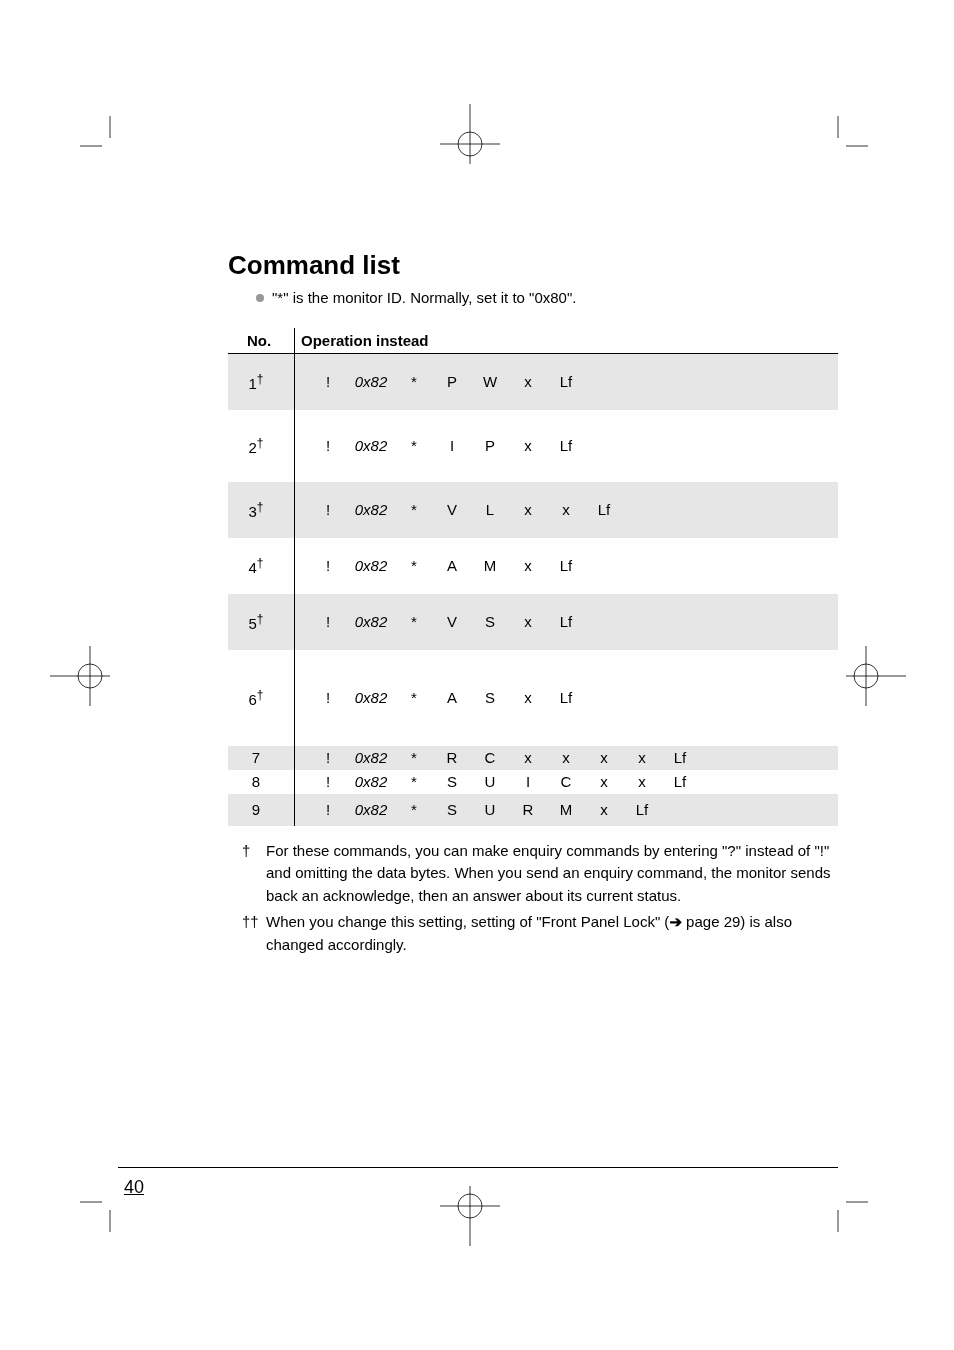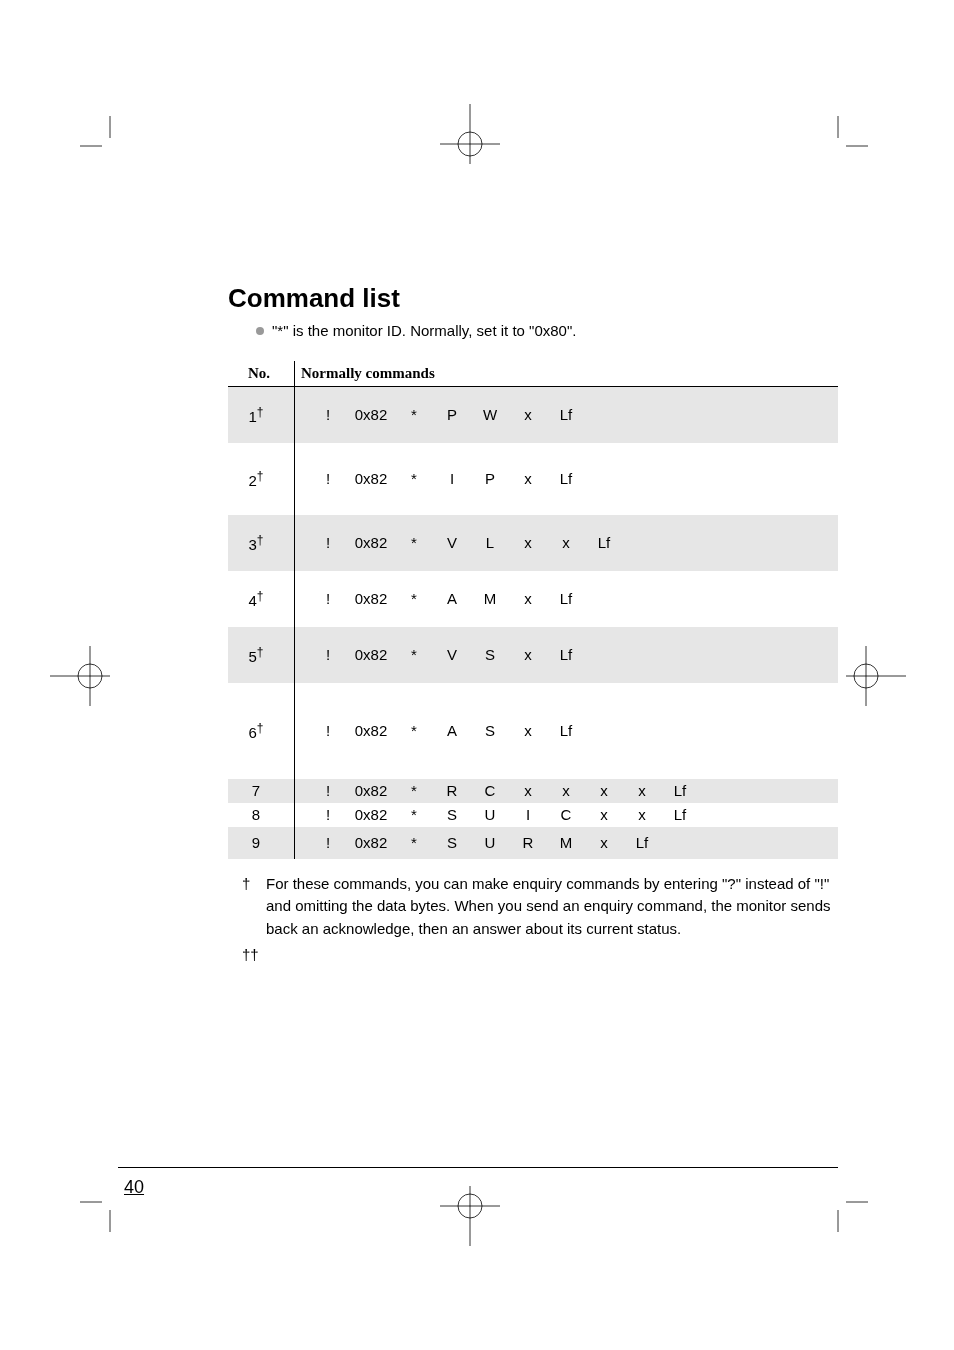--- a/index.html
+++ b/index.html
@@ -16,21 +16,20 @@
     position: absolute;
     stroke: #000;
     stroke-width: 0.8;
     fill: none;
   }
   .content {
     position: absolute;
     left: 228px;
     top: 250px;
     width: 610px;
-    margin-top: 33px;
   }
   .title {
     font-size: 26px;
     font-weight: 700;
     margin: 0 0 6px 0;
   }
   .bullets {
     margin-left: 28px;
     font-size: 15px;
     line-height: 1.5;
@@ -55,21 +54,20 @@
   table.cmd {
     border-collapse: collapse;
     width: 100%;
     font-size: 15px;
   }
   table.cmd th {
     font-weight: 700;
     text-align: left;
     padding: 4px 6px 4px 6px;
     vertical-align: bottom;
-    font-family: Liberation Serif, serif;
   }
   table.cmd th.sep, table.cmd td.sep {
     border-right: 1.4px solid #000;
     padding-right: 10px;
   }
   table.cmd .hr td, table.cmd .hr th {
     border-bottom: 1.4px solid #000;
   }
   table.cmd td {
     padding: 0;
@@ -91,20 +89,21 @@
     display: inline-flex;
     gap: 0;
   }
   .codeseq span {
     display: inline-block;
     text-align: center;
     min-width: 38px;
   }
   .codeseq span.wide {
     min-width: 48px;
+    font-style: italic;
   }
   .footnotes {
     margin-left: 14px;
     margin-top: 14px;
     font-size: 15px;
     line-height: 1.5;
   }
   .footnote {
     position: relative;
     padding-left: 24px;
@@ -180,21 +179,21 @@
 
   <div class="bullets">
     <div class="bullet"><span>"*" is the monitor ID. Normally, set it to "0x80".</span></div>
   </div>
 
   <div class="table-wrap">
     <table class="cmd">
       <thead>
         <tr class="hr">
           <th class="sep" style="text-align:center">No.</th>
-          <th>Normally commands</th>
+          <th>Operation instead</th>
         </tr>
       </thead>
       <tbody id="tbody">
           <tr class="row-alt">
             <td class="no sep" style="height: 56px;"><span>1</span><span style="font-size: 12px; vertical-align: super;">†</span></td>
             <td class="codecell"><span class="codeseq">
                 <span>!</span>
                 <span class="wide">0x82</span>
                 <span>*</span>
                 <span>P</span>
@@ -312,19 +311,20 @@
     </table>
   </div>
 
   <div class="footnotes">
     <div class="footnote">
       <span class="mark">†</span>
       <span>For these commands, you can make enquiry commands by entering "?" instead of "!" and omitting the data bytes. When you send an enquiry command, the monitor sends back an acknowledge, then an answer about its current status.</span>
     </div>
     <div class="footnote">
       <span class="mark">††</span>
+      <span><span>When you change this setting, setting of "Front Panel Lock" (</span><span class="arrow">➔</span><span> page 29) is also changed accordingly.</span></span>
     </div>
   </div>
 
 </div>
 
 <div class="pageline"></div>
 <div class="pagenum">40</div>
 
 </body></html>

